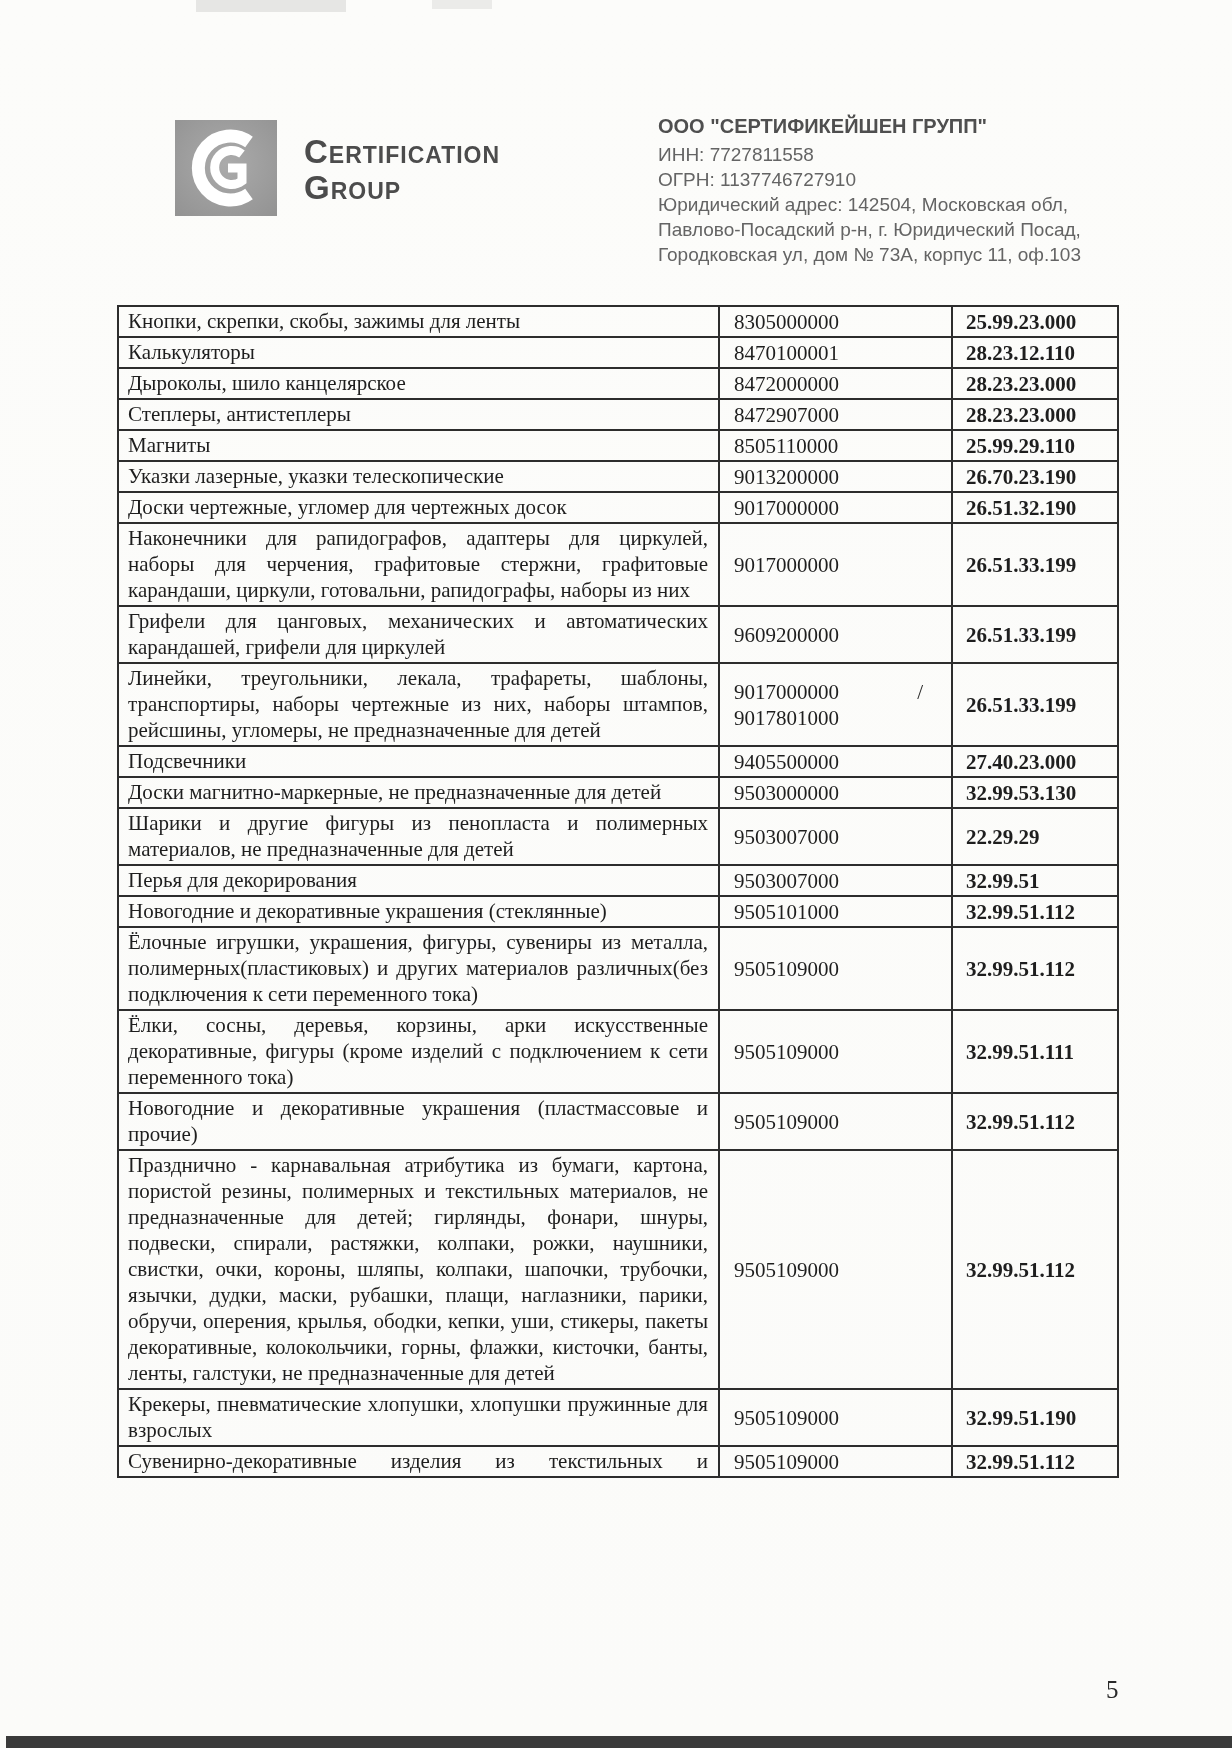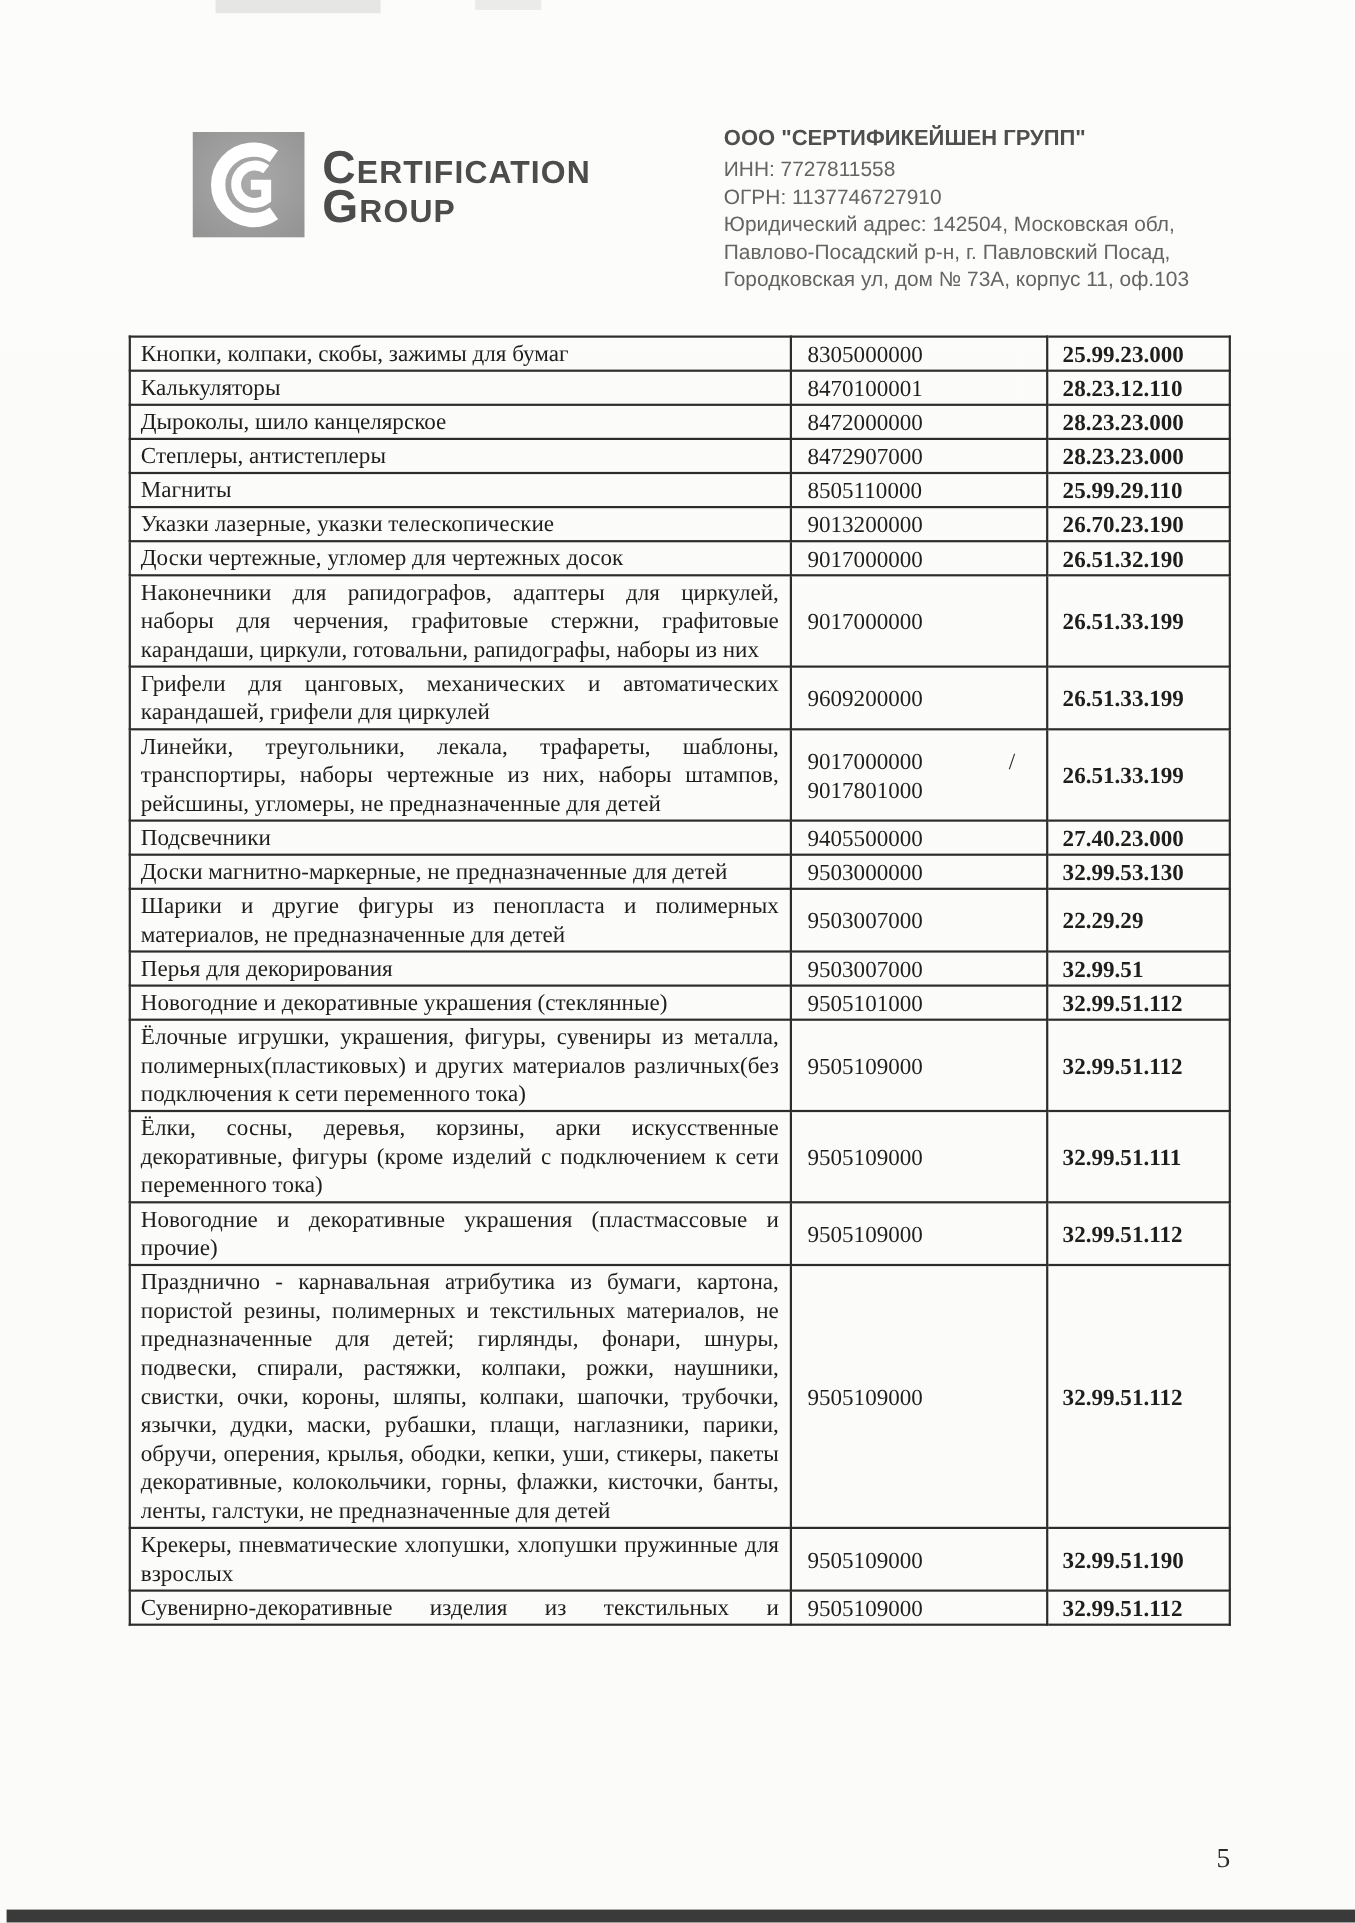--- a/index.html
+++ b/index.html
@@ -6,25 +6,25 @@
   .page{
     position:relative;
     width:1232px;height:1748px;
     margin:0 auto;
     background:linear-gradient(180deg,#fcfcfa 0%,#fbfbf9 100%);
     overflow:hidden;
   }
   
   .logo-box{position:absolute;left:175px;top:120px;width:102px;height:96px;}
   .logo-word{
-    position:absolute;left:293px;top:134px;
+    position:absolute;left:304px;top:134px;
     font-family:"Liberation Sans",sans-serif;
     font-weight:bold;color:#4c4c4c;
     font-variant:small-caps;
-    font-size:42px;line-height:36px;letter-spacing:1px;
+    font-size:33px;line-height:36px;letter-spacing:1px;
   }
   .company-info{
     position:absolute;left:658px;top:114px;width:460px;
     font-family:"Liberation Sans",sans-serif;
     font-size:19px;line-height:25px;color:#646464;
   }
   .company-name{font-weight:bold;color:#4f4f4f;font-size:20px;margin-bottom:3px;}
   
   .tbl-wrap{position:absolute;left:117px;top:305px;width:1004px;}
   table.codes{
@@ -74,34 +74,34 @@
   <div class="logo-word">
     <div>Certification</div>
     <div>Group</div>
   </div>
 
   <div class="company-info">
     <div class="company-name">ООО "СЕРТИФИКЕЙШЕН ГРУПП"</div>
     <div>ИНН: 7727811558</div>
     <div>ОГРН: 1137746727910</div>
     <div>Юридический адрес: 142504, Московская обл,</div>
-    <div>Павлово-Посадский р-н, г. Павловский Посад,</div>
+    <div>Павлово-Посадский р-н, г. Юридический Посад,</div>
     <div>Городковская ул, дом № 73А, корпус 11, оф.103</div>
   </div>
 
   <div class="tbl-wrap">
     <table class="codes">
       <colgroup>
         <col style="width:601px">
           <col style="width:233px">
           <col style="width:166px">
       </colgroup>
       <tbody>
     <tr>
-      <td class="c-desc">Кнопки, колпаки, скобы, зажимы для бумаг</td>
+      <td class="c-desc">Кнопки, скрепки, скобы, зажимы для ленты</td>
       <td class="c-code">
         <div class="code-wrap">
           <div class="code-line1"><span>8305000000</span><span class="sep"></span></div>
           <div class="code2"></div>
         </div>
       </td>
       <td class="c-okpd">25.99.23.000</td>
     </tr>
 
     <tr>

